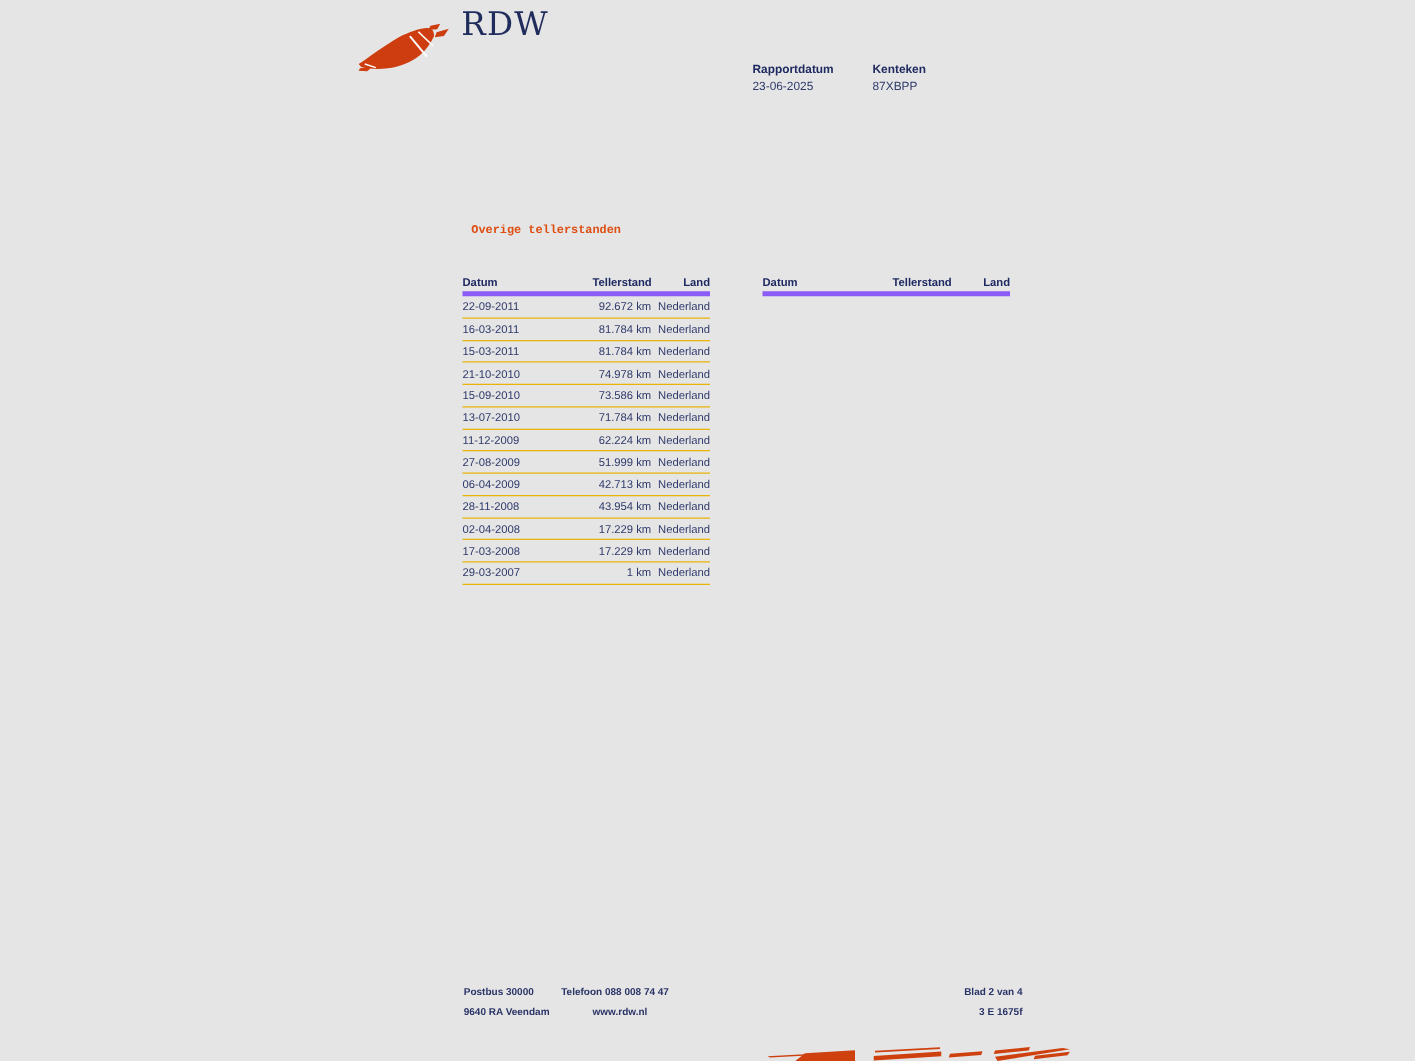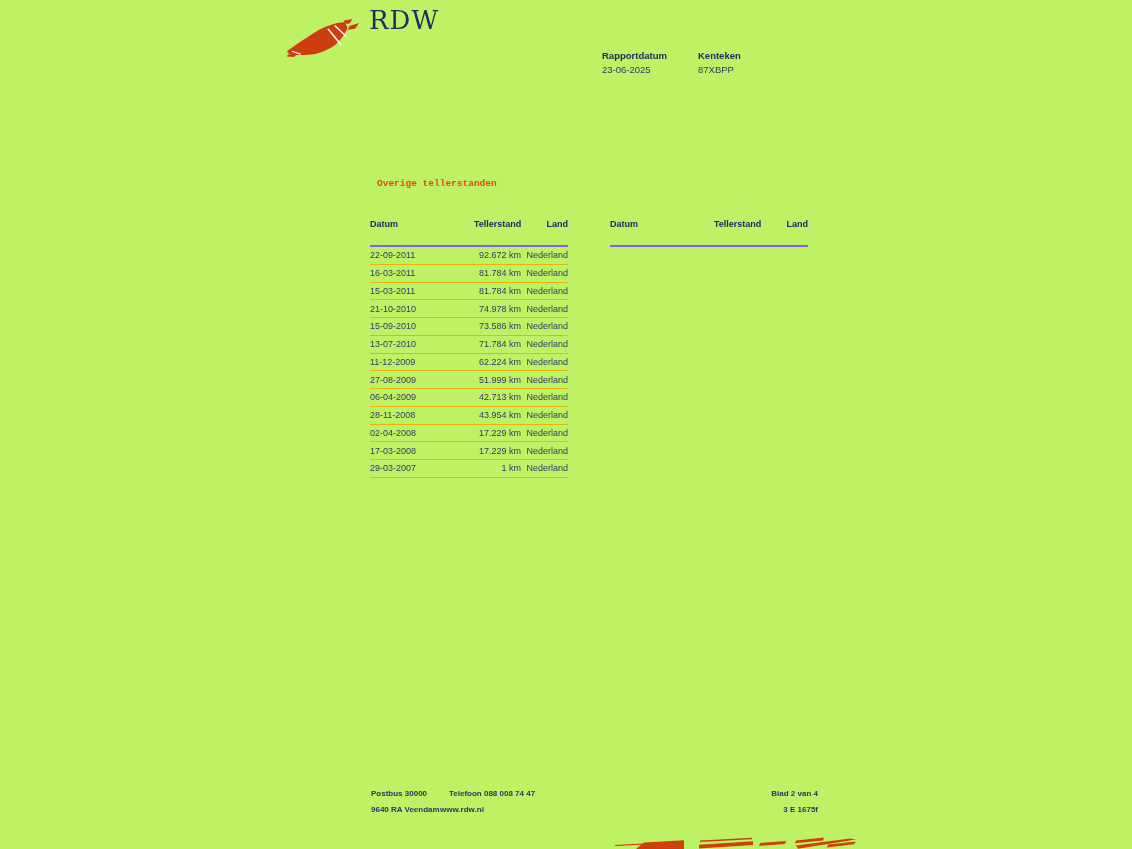--- a/index.html
+++ b/index.html
@@ -1,17 +1,17 @@
 <!DOCTYPE html>
 <html><head>
 <meta charset="utf-8">
 <style>
   html,body{margin:0;padding:0;background:#ffffff;}
   .page{
-    position:relative; width:1132px; height:849px; background:#bef264;
+    position:relative; width:1132px; height:849px; background:#e5e5e5;
     overflow:hidden; font-family:"Liberation Sans", sans-serif;
   }
   .abs{position:absolute;}
   
   .wordmark{
     left:369px; top:6px; font-family:"DejaVu Serif", serif;
     font-size:26px; line-height:28px; color:#1F2C5C; letter-spacing:1px; font-weight:500;
   }
   .doc-title{
     left:602px; top:10px; font-family:"DejaVu Serif", serif;
@@ -25,38 +25,38 @@
   .val-plate{ left:698px; top:64px; }
   
   .section-heading{
     left:377px; top:178px; font-size:9.5px; font-weight:bold; color:#DE4E12;font-family:Liberation Mono, monospace;
   }
   
   .otable{ position:absolute; top:217px; width:198px; }
   .otable.t1{ left:370px; }
   .otable.t2{ left:610px; }
   .thead{
-    display:flex; height:14px; align-items:center;
-    border-bottom:2px solid #8b5cf6; padding-bottom:14px;
+    display:flex; height:14px; align-items:flex-end;
+    border-bottom:4px solid #8b5cf6; padding-bottom:2px;
   }
   .hcell{ font-size:9px; font-weight:bold; color:#1E2961; }
   .trow{
     display:flex; height:16.75px; align-items:center;
     border-bottom:1px solid #eab308;
   }
   .cell{ font-size:9px; color:#2F3A6B; }
   .c0{ width:85px; text-align:left; }
   .c1{ width:47px; text-align:right;margin-left:19px; }
   .c2{ flex:1; text-align:right; }
   
   .foot{ font-size:8px; font-weight:bold; color:#2A3467; }
   .f-postbus{ left:371px; top:789px; }
   .f-city{ left:371px; top:805px; }
   .f-phone{ left:449px; top:789px; }
-  .f-web{ left:440px; top:805px;text-align:center; }
+  .f-web{ left:474px; top:805px;text-align:center; }
   .f-page{ right:314px; top:789px; text-align:right; }
   .f-form{ right:314px; top:805px; text-align:right; }
   
   .logo-top{ left:286px; top:19px; width:74px; height:43px; }
   .logo-bottom{ left:600px; top:836px; width:270px; height:13px; overflow:hidden; }
 </style>
 </head>
 <body>
 
 <div class="page">

